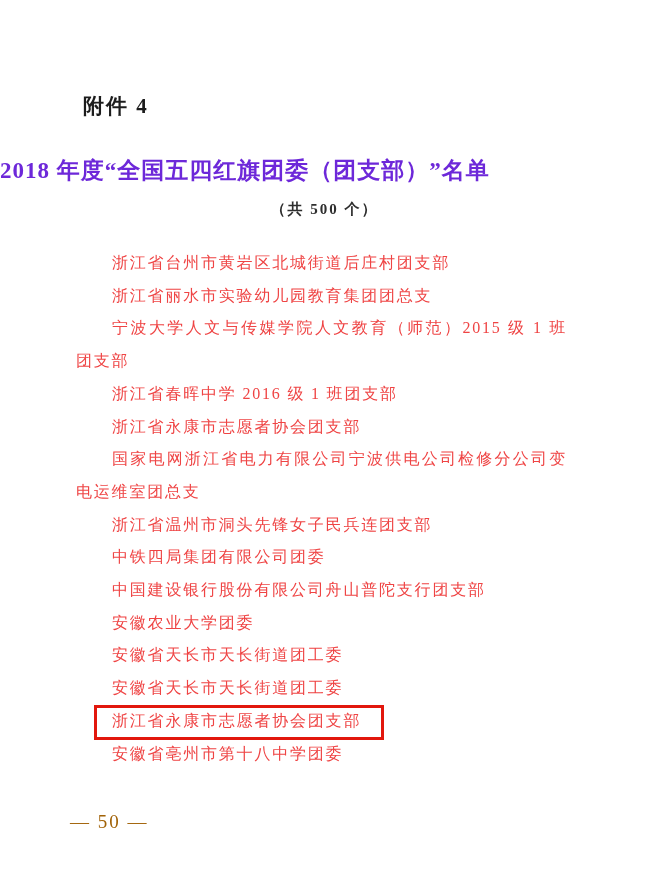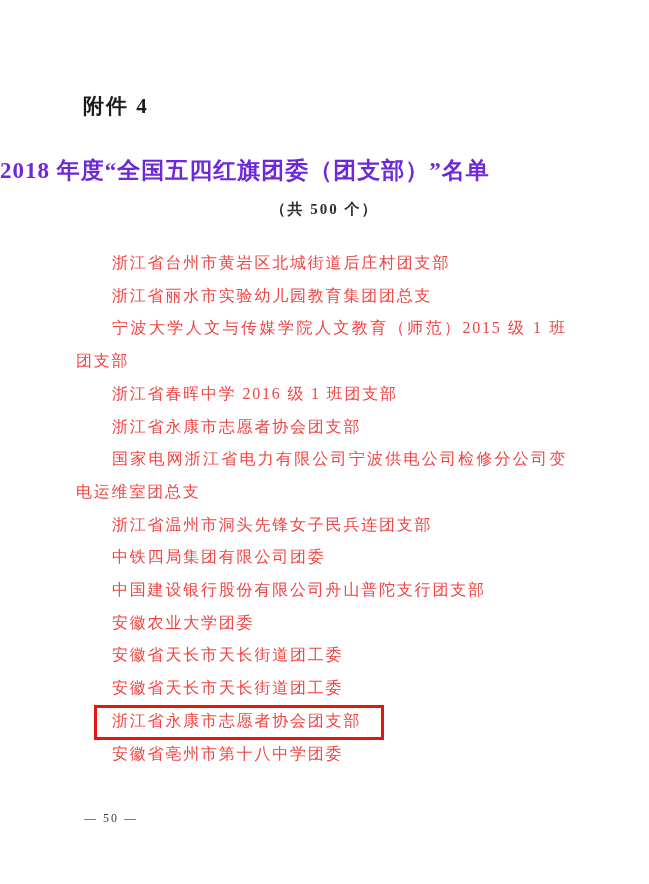--- a/index.html
+++ b/index.html
@@ -67,24 +67,24 @@
     left: 94px;
     top: 705px;
     width: 290px;
     height: 35px;
     box-sizing: border-box;
     border: 3px solid #e2170d;
     background: transparent;
   }
   .page-number {
     position: absolute;
-    left: 84px;
+    left: 70px;
     top: 811px;
-    font-size: 12px;
-    color: #404040;
+    font-size: 19px;
+    color: #a16207;
     letter-spacing: 2px;
     white-space: nowrap;
   }
 </style>
 </head>
 <body>
 
 <div class="page">
 
   <div class="attachment">附件 4</div>

